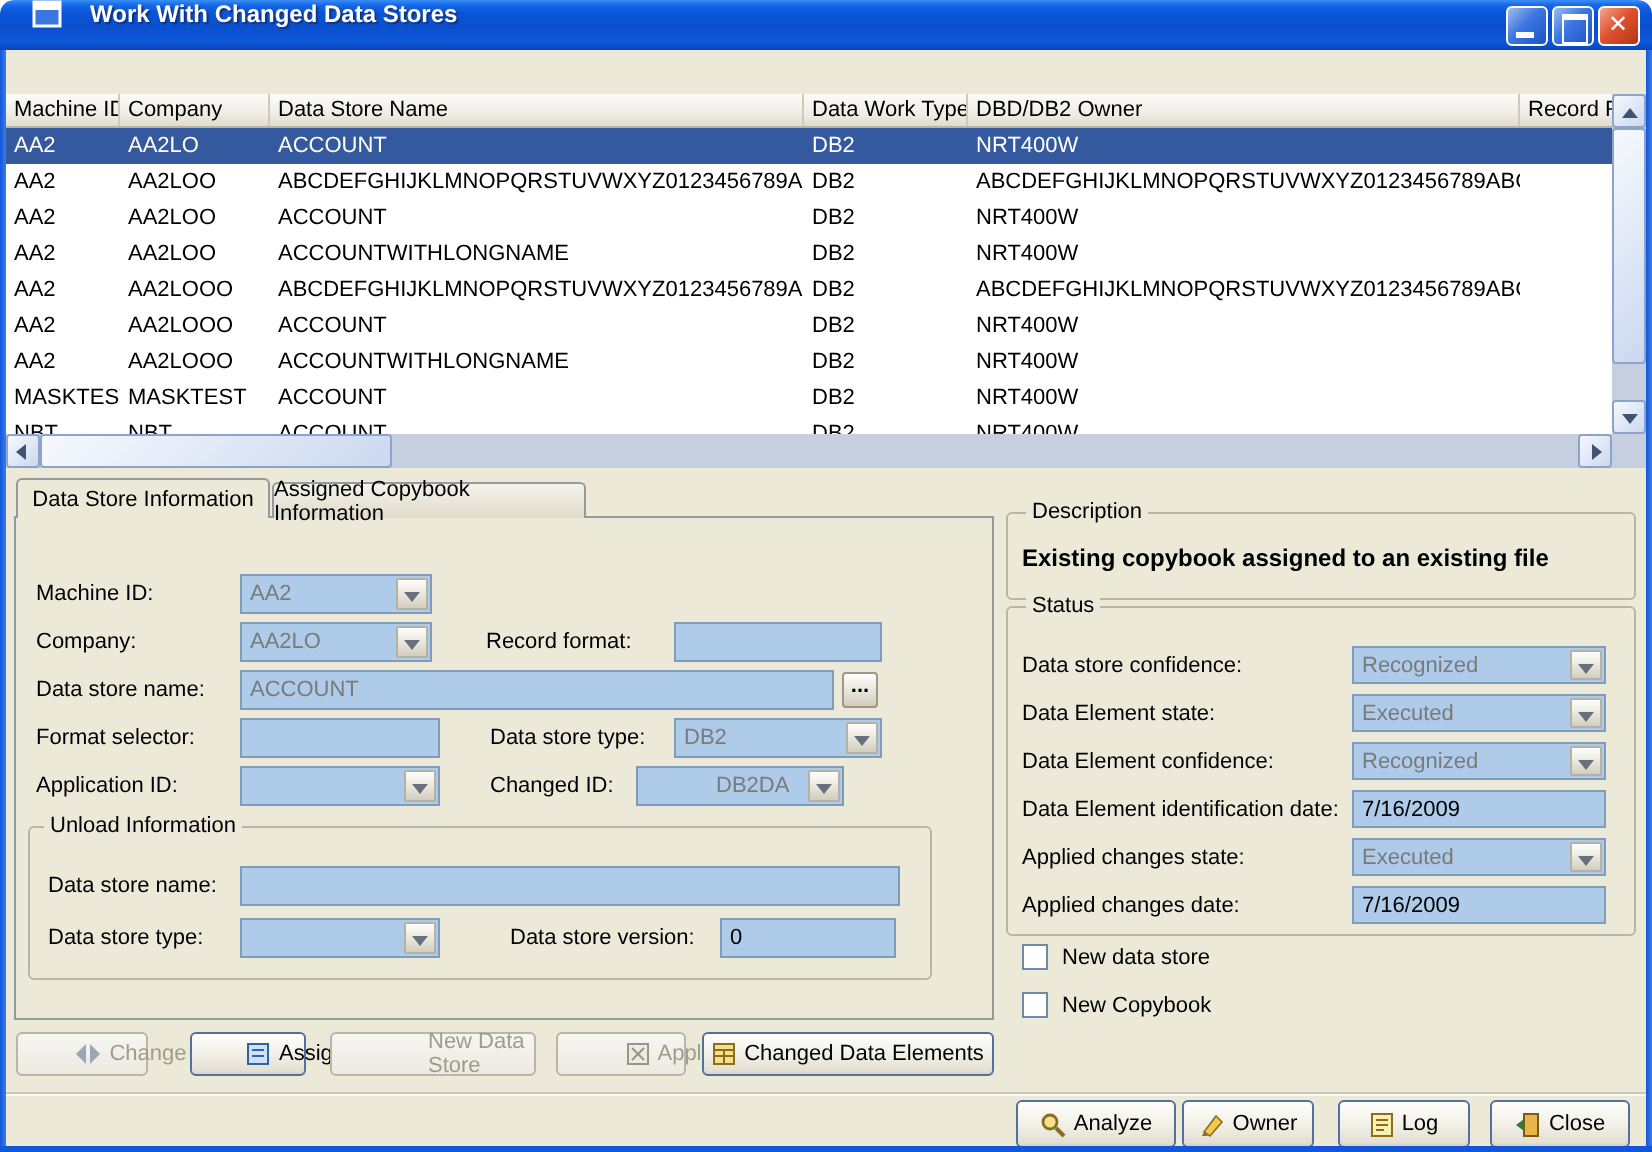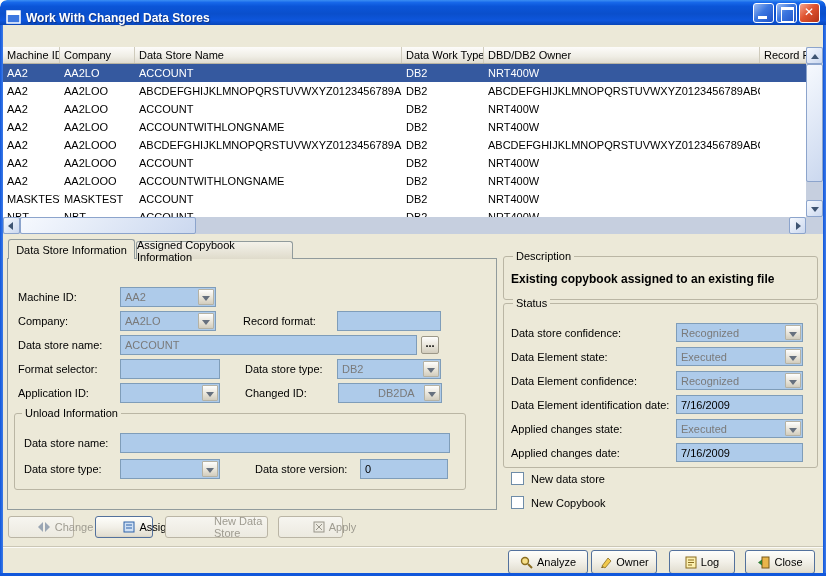--- a/index.html
+++ b/index.html
@@ -7,21 +7,21 @@
   body { font-family:"Liberation Sans","DejaVu Sans",sans-serif; font-size:11px; color:#000; }
 
   .win { position:relative; width:826px; height:576px; background:#ECE9D8; overflow:hidden; border-radius:7px 7px 0 0; }
   .frame-left,.frame-right { position:absolute; top:25px; bottom:0; width:3px; background:linear-gradient(90deg,#1157DB,#3D7BE8); z-index:60; }
   .frame-left{left:0} .frame-right{right:0}
   .frame-bottom { position:absolute; left:0; right:0; bottom:0; height:3px; background:#1157DB; z-index:60; }
 
   
   .titlebar { position:absolute; left:0; top:0; width:826px; height:25px; border-radius:7px 7px 0 0;
     background:linear-gradient(180deg,#3B8EF3 0%,#1768EA 10%,#0B55D8 25%,#0A4FCC 55%,#0E56DC 82%,#0845B8 100%);
-    display:flex; align-items:flex-end; padding-left:6px; }
+    display:flex; align-items:flex-start; padding-left:16px;gap:9px; }
   .title-text { color:#fff; font-weight:bold; font-size:12px; margin-left:5px; text-shadow:1px 1px 1px #10307A; }
   .winbtns { position:absolute; right:6px; top:3px; display:flex; }
   .winbtn { width:21px; height:20px; border-radius:3px; border:1px solid #fff; margin-left:2px; position:relative; cursor:pointer; }
   .winbtn.min,.winbtn.max { background:linear-gradient(135deg,#9DBCF2,#3C77E0 45%,#1D51C8); }
   .winbtn.close { background:linear-gradient(135deg,#F4A790,#E0532F 45%,#B33316); }
   .winbtn.min::after{content:"";position:absolute;left:4px;bottom:3px;width:9px;height:3px;background:#fff;}
   .winbtn.max::after{content:"";position:absolute;left:4px;top:3px;width:11px;height:11px;border:1px solid #fff;border-top:3px solid #fff;}
   .winbtn.close::after{content:"\2715";color:#fff;font-size:12px;font-weight:bold;position:absolute;left:4px;top:1px;}
 
   
@@ -241,21 +241,21 @@
     <span class="combo-btn"></span>
   </div>
 
   <div class="lbl" style="left:18px;top:387px;">Application ID:</div>
   <div class="field combo" style="left:120px;top:383px;width:100px;">
     <span></span>
     <span class="combo-btn"></span>
   </div>
 
   <div class="lbl" style="left:245px;top:387px;">Changed ID:</div>
-  <div class="field combo" style="left:338px;top:383px;width:104px;padding-left:39px;">
+  <div class="field combo" style="left:318px;top:383px;width:104px;padding-left:39px;">
     <span>DB2DA</span>
     <span class="combo-btn"></span>
   </div>
 
   <div class="groupbox" style="left:14px;top:413px;width:452px;height:77px;"></div>
   <div class="gb-label" style="left:22px;top:407px;">Unload Information</div>
 
   <div class="lbl" style="left:24px;top:437px;">Data store name:</div>
   <div class="field" style="left:120px;top:433px;width:330px;">
     <span></span>
@@ -295,20 +295,29 @@
 
   <div class="xpbtn disabled" style="left:278px;top:516px;width:65px;height:22px;">
     <svg width="12" height="12" viewBox="0 0 12 12">
       <rect x="1" y="1" width="10" height="10" fill="#EDEBE2" stroke="#98958A"></rect>
       <line x1="3" y1="3" x2="9" y2="9" stroke="#98958A"></line>
         <line x1="9" y1="3" x2="3" y2="9" stroke="#98958A"></line>
     </svg>
     <span>Apply</span>
   </div>
 
+  <div class="xpbtn" style="left:351px;top:516px;width:146px;height:22px;">
+    <svg width="12" height="12" viewBox="0 0 12 12">
+      <rect x="1" y="1" width="10" height="10" fill="#F7E08A" stroke="#8A6D1F"></rect>
+      <line x1="1" y1="4" x2="11" y2="4" stroke="#8A6D1F"></line>
+        <line x1="1" y1="7" x2="11" y2="7" stroke="#8A6D1F"></line>
+      <line x1="6" y1="4" x2="6" y2="11" stroke="#8A6D1F"></line>
+    </svg>
+    <span>Changed Data Elements</span>
+  </div>
 
   <div class="groupbox" style="left:503px;top:256px;width:315px;height:44px;"></div>
   <div class="gb-label" style="left:513px;top:250px;">Description</div>
   <div class="desc-text" style="left:511px;top:272px;width:303px;">Existing copybook assigned to an existing file</div>
 
   <div class="groupbox" style="left:503px;top:303px;width:315px;height:165px;"></div>
   <div class="gb-label" style="left:513px;top:297px;">Status</div>
 
   <div class="lbl" style="left:511px;top:327px;">Data store confidence:</div>
   <div class="field combo" style="left:676px;top:323px;width:127px;height:19px;">

